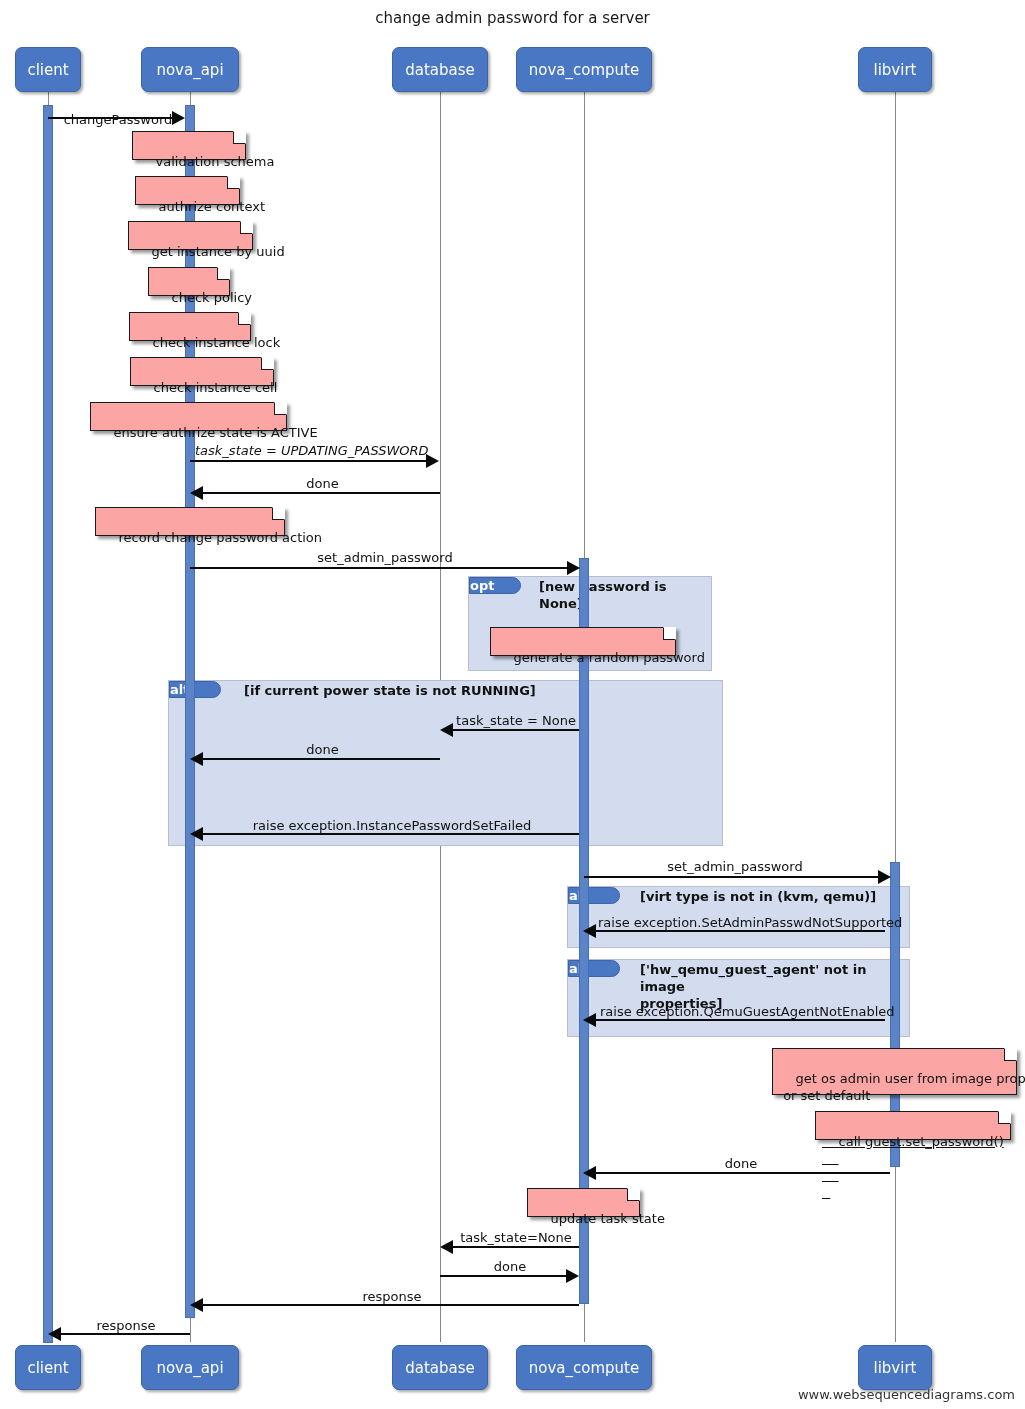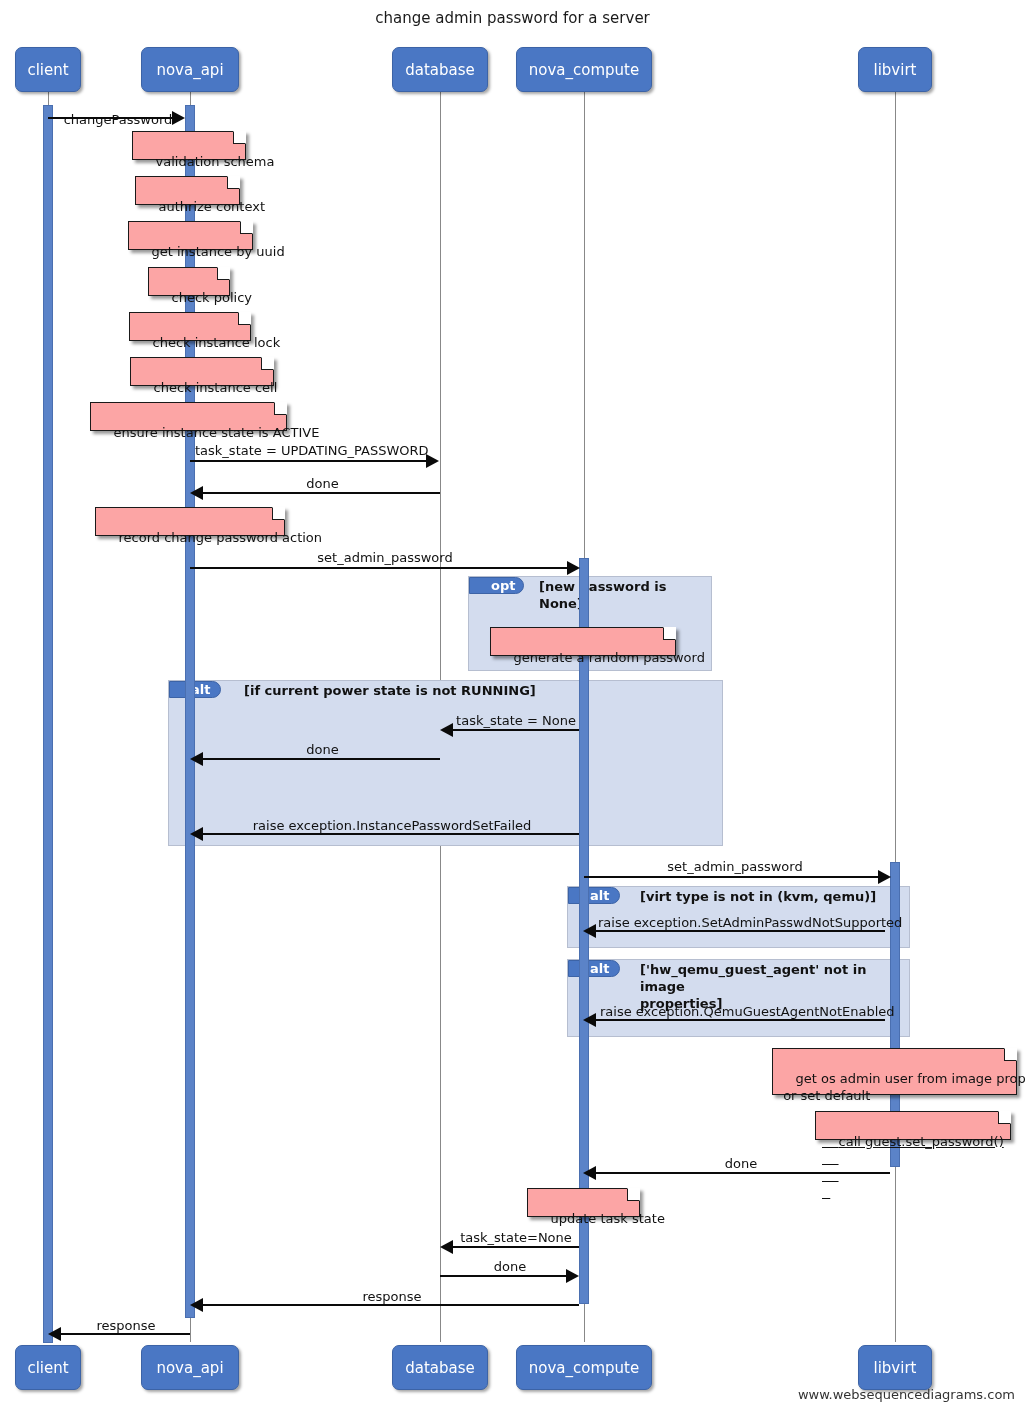--- a/index.html
+++ b/index.html
@@ -107,21 +107,21 @@
     left: 0px;
     top: 0px;
     height: 17px;
     min-width: 52px;
     background: #4a77c4;
     border: 1px solid #3c63a6;
     border-radius: 0 9px 9px 0;
     color: #ffffff;
     font-size: 13px;
     line-height: 15px;
-    padding: 0 8px 0 21px;
+    padding: 0 8px 0 0;
     box-sizing: border-box;
     text-align: left;
     font-weight: bold;
   }
   .frag-cond {
     position: absolute;
     top: 0px;
     font-size: 13px;
     color: #111111;
     font-weight: bold;
@@ -234,21 +234,21 @@
     <span>nova_compute</span>
   </div>
   <div class="participant" style="left:858px; top:1345px; width:74px;  height:45px;">
     <span>libvirt</span>
   </div>
 
   <div class="msg-label" style="left:53px; top:98px; width:130px;margin-top:14px;">changePassword</div>
   <div class="msg-line" style="left:48px; top:117px; width:126px;"></div>
   <div class="msg-head right" style="left:172px; top:111px;"></div>
 
-  <div class="msg-label" style="left:195px; top:443px; width:229px;">task_state = UPDATING_PASSWORD</div>
+  <div class="msg-label" style="left:195px; top:443px; width:229px;font-style:italic;">task_state = UPDATING_PASSWORD</div>
   <div class="msg-line" style="left:190px; top:460px; width:237px;"></div>
   <div class="msg-head right" style="left:426px; top:454px;"></div>
 
   <div class="msg-label" style="left:205px; top:476px; width:235px;">done</div>
   <div class="msg-line" style="left:203px; top:492px; width:237px;"></div>
   <div class="msg-head left" style="left:190px; top:486px;"></div>
 
   <div class="msg-label" style="left:195px; top:550px; width:380px;">set_admin_password</div>
   <div class="msg-line" style="left:190px; top:567px; width:379px;"></div>
   <div class="msg-head right" style="left:567px; top:561px;"></div>
@@ -327,21 +327,21 @@
     <span class="fold-cut"></span>
   </div>
 
   <div class="note" style="left:130px; top:357px; width:144px; height:29px;">
     <span>check instance cell</span>
     <span class="fold"></span>
     <span class="fold-cut"></span>
   </div>
 
   <div class="note" style="left:90px; top:402px; width:197px; height:29px;">
-    <span>ensure instance state is ACTIVE</span>
+    <span>ensure authrize state is ACTIVE</span>
     <span class="fold"></span>
     <span class="fold-cut"></span>
   </div>
 
   <div class="note" style="left:95px; top:507px; width:190px; height:29px;">
     <span>record change password action</span>
     <span class="fold"></span>
     <span class="fold-cut"></span>
   </div>
 

